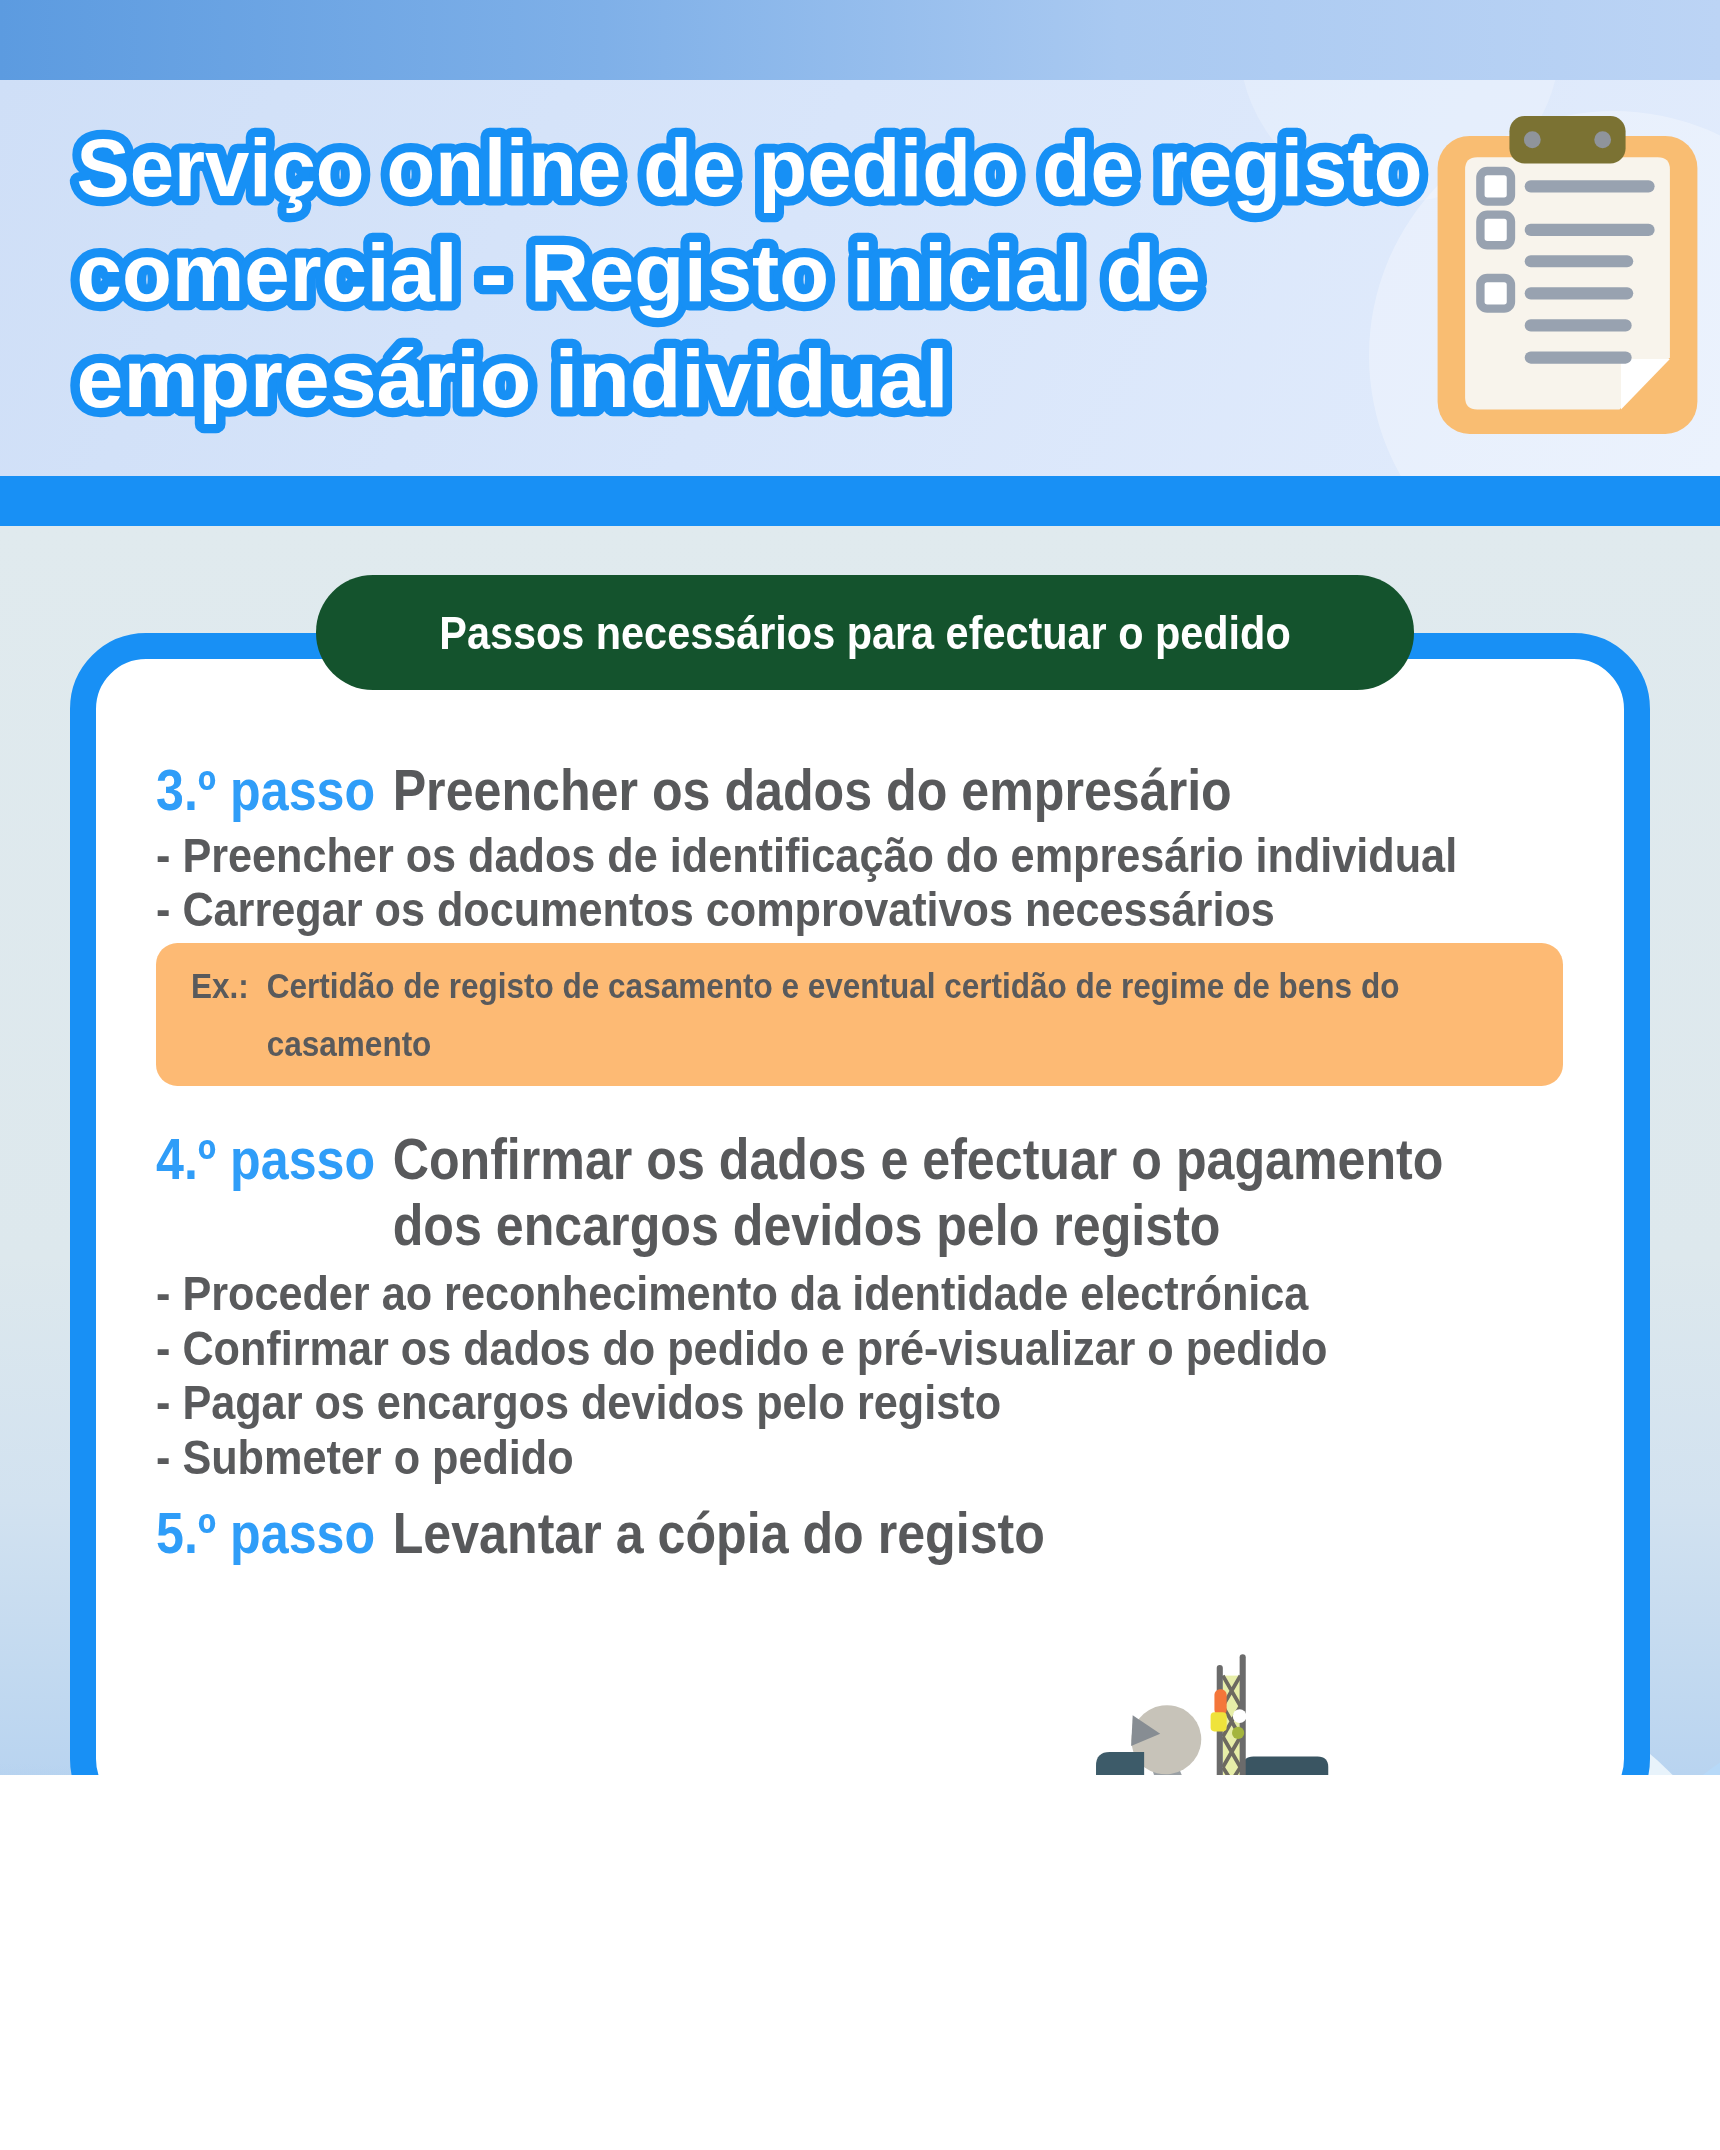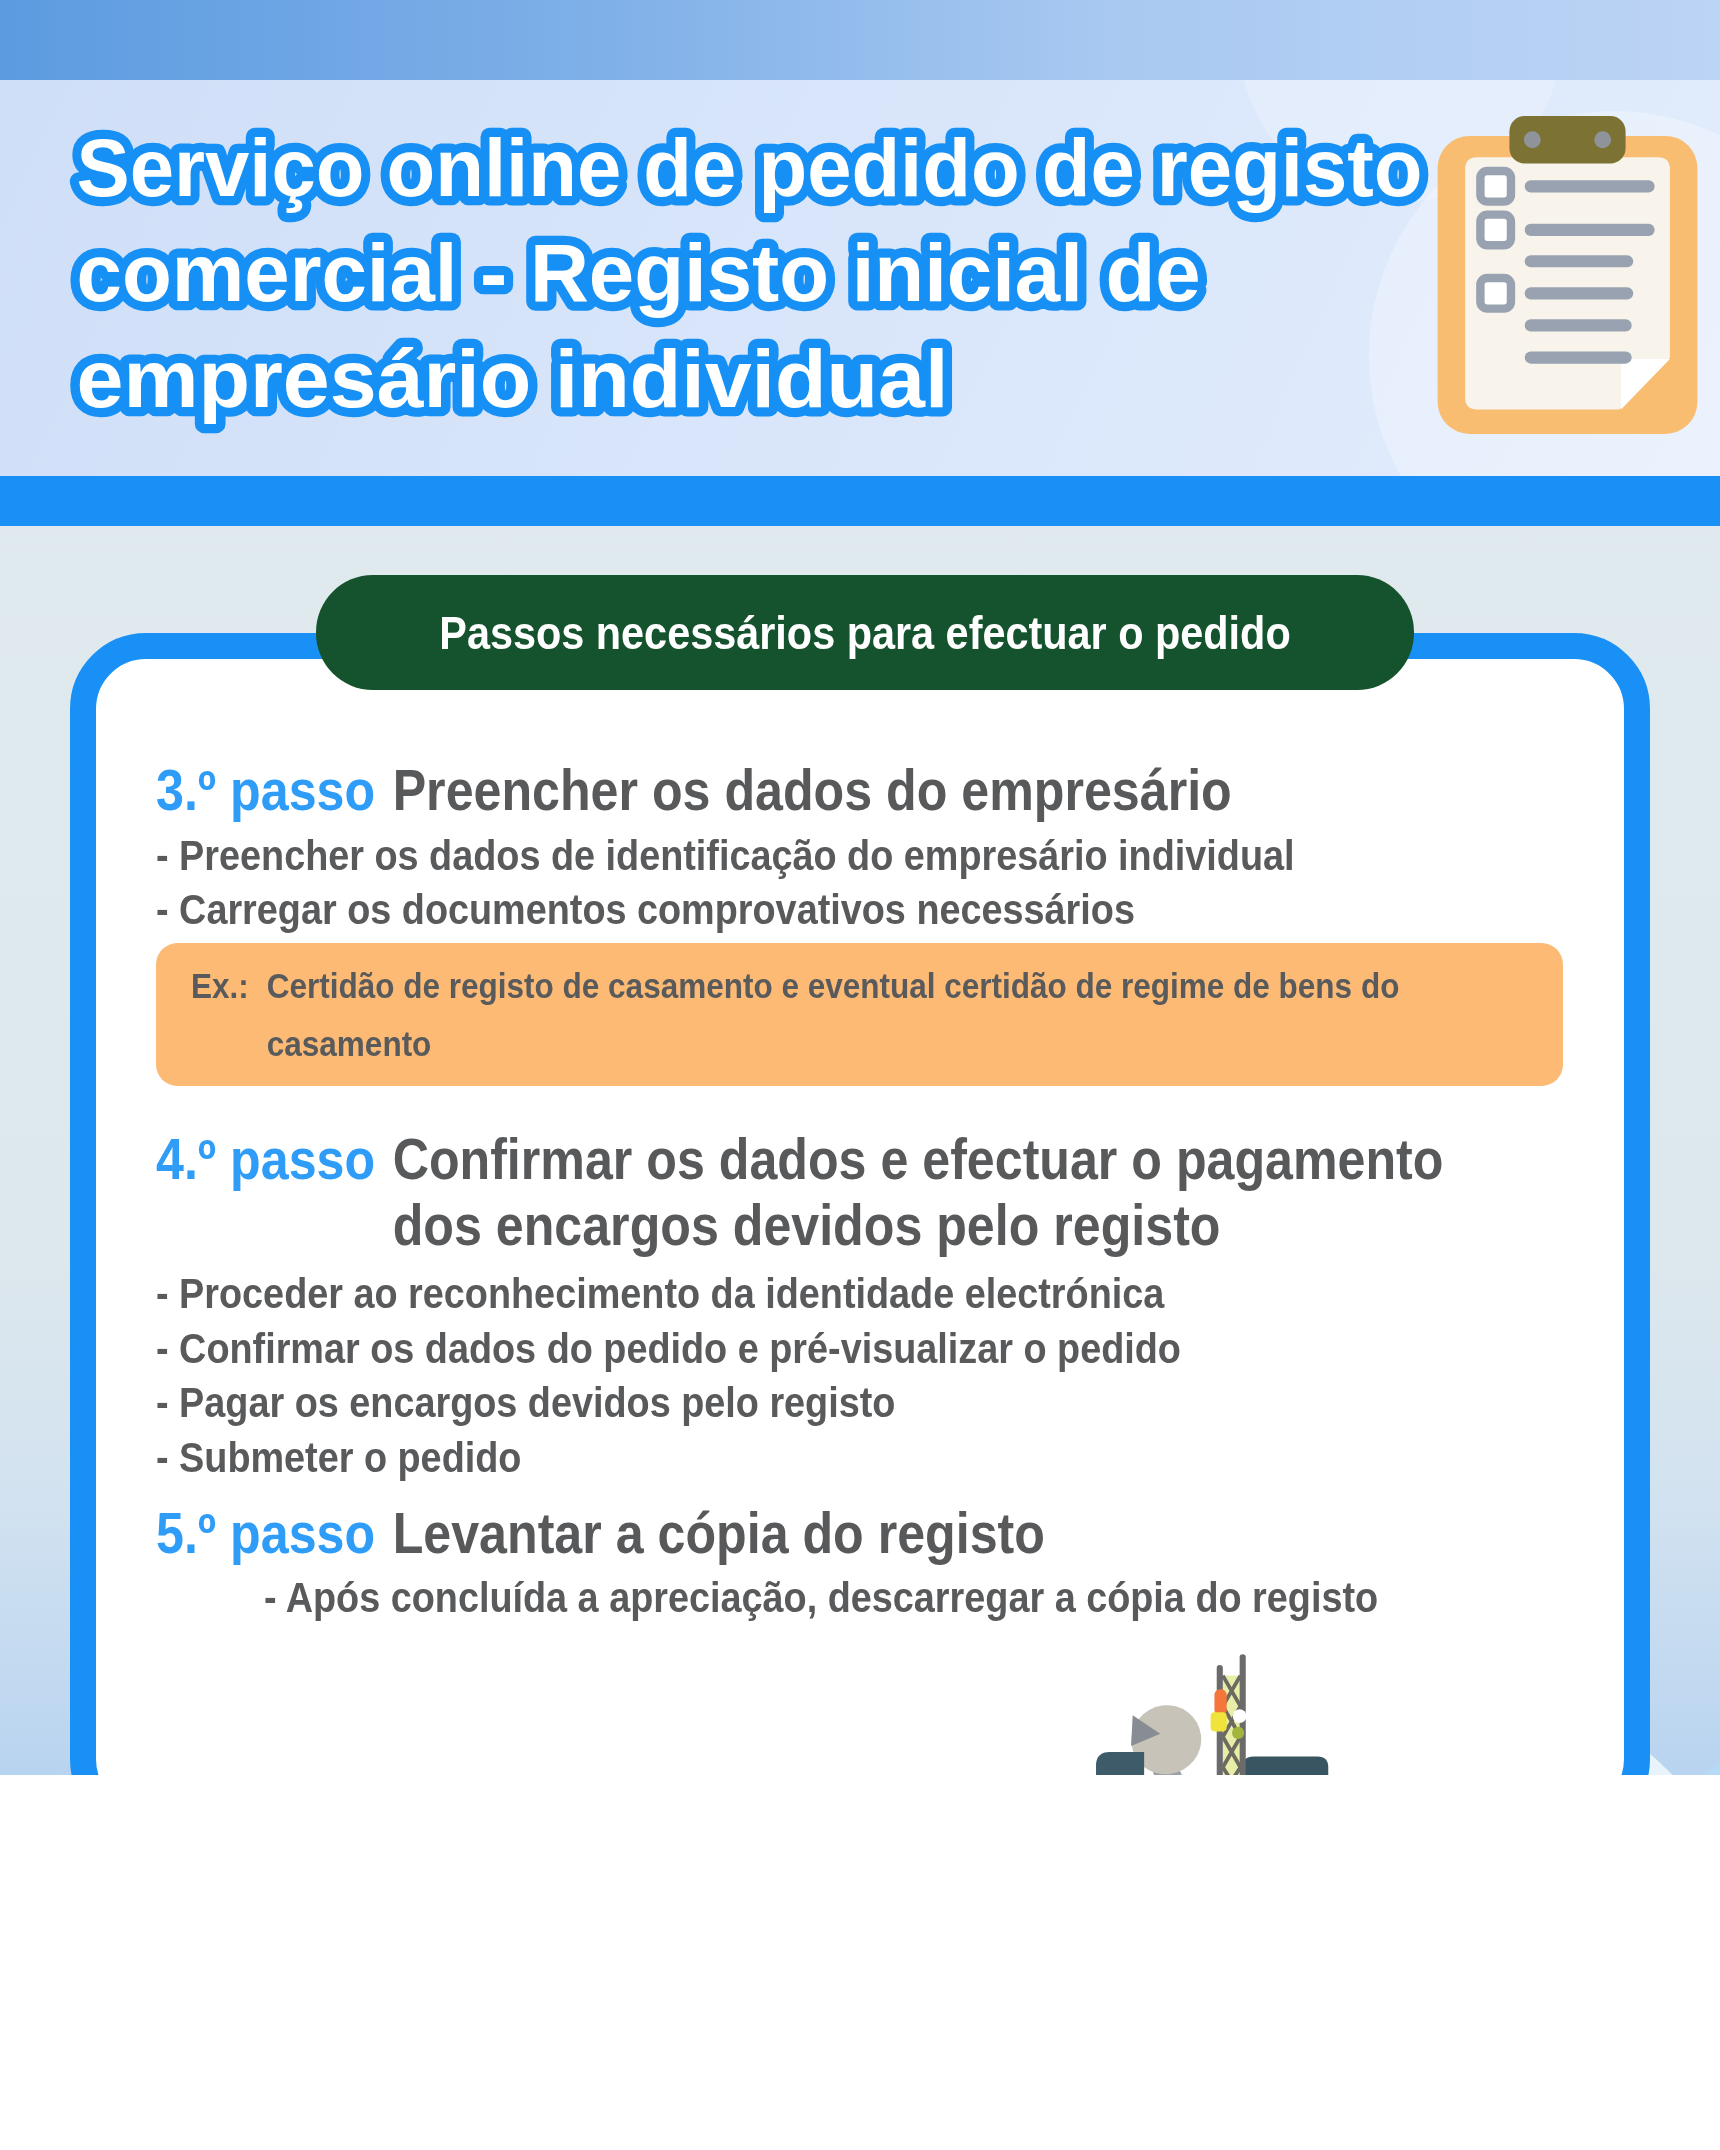--- a/index.html
+++ b/index.html
@@ -48,21 +48,21 @@
 
   .squish{display:inline-block;transform:scaleX(0.88);transform-origin:0 50%;white-space:nowrap;}
   .squish9{display:inline-block;transform:scaleX(0.9);transform-origin:0 50%;white-space:nowrap;}
 
   .step-heading{display:flex;align-items:flex-start;}
   .heading-row{display:flex;gap:20px;}
   .step-label{color:#2f9df8;font-weight:bold;font-size:57px;line-height:66px;}
   .step-title{display:flex;flex-direction:column;color:#58595b;font-weight:bold;
     font-size:57px;line-height:66px;}
   .bullets{margin-top:7.6px;}
-  .bullet{color:#595a5c;font-weight:bold;font-size:42px;line-height:50px;margin-bottom:4.6px;}
+  .bullet{color:#595a5c;font-weight:bold;font-size:48px;line-height:50px;margin-bottom:4.6px;}
   .step-4{margin-top:40px;}
   .step-4 .bullets{margin-top:10.7px;}
   .step-5{margin-top:17px;text-align:center;}
 
   .example-box{margin-top:7.6px;width:1407px;box-sizing:border-box;background:#fdba74;
     border-radius:21.4px;padding:13.8px 31px 13.8px 35px;}
   .example-row{display:flex;align-items:flex-start;}
   .ex-inner{display:flex;gap:20px;}
   .ex-label{color:#595a5c;font-weight:bold;font-size:35px;line-height:58px;flex:none;}
   .ex-text{display:flex;flex-direction:column;color:#595a5c;font-weight:bold;
@@ -183,23 +183,20 @@
           <span class="squish">
               <span class="heading-row">
             <span class="step-label">5.º passo</span>
             <span class="step-title">
               <span>Levantar a cópia do registo</span>
               <span></span>
             </span>
           </span>
             </span>
         </div>
-        <div class="bullets">
-          <div class="bullet"><span class="squish9">- Após concluída a apreciação, descarregar a cópia do registo</span></div>
-        </div>
       </section>
 
     </div>
   </div>
 
   <div class="pill">
     <span>Passos necessários para efectuar o pedido</span>
   </div>
 
   <svg class="building-svg" width="535" height="508" viewBox="0 0 700 665">

